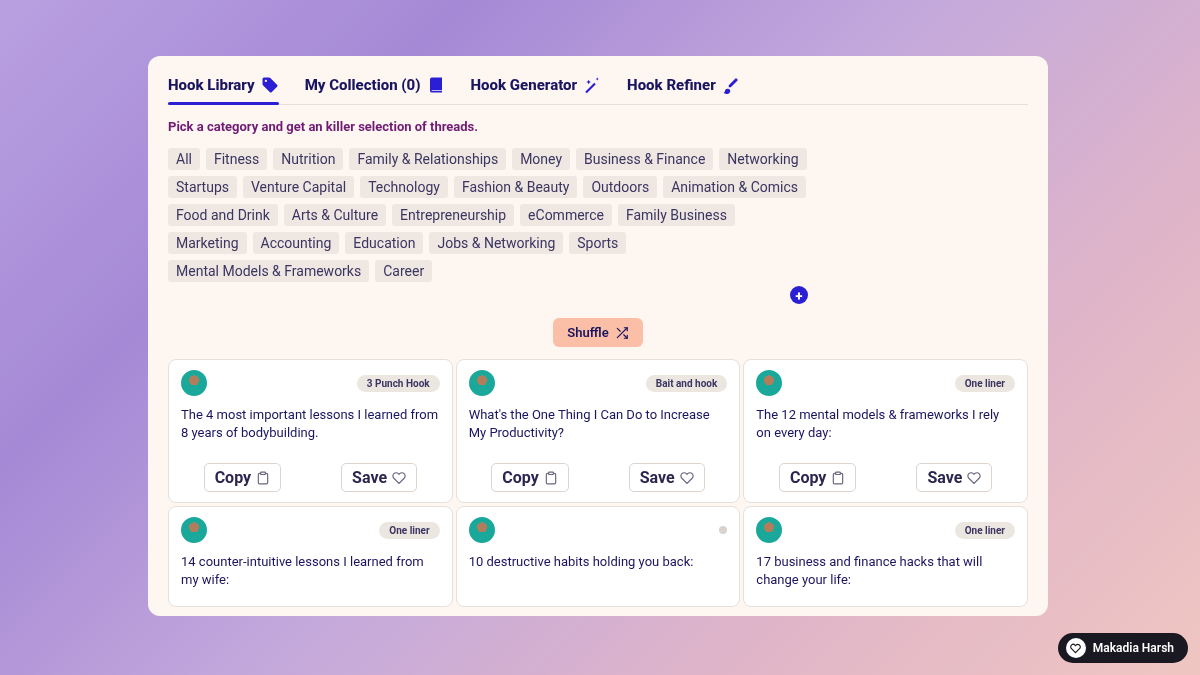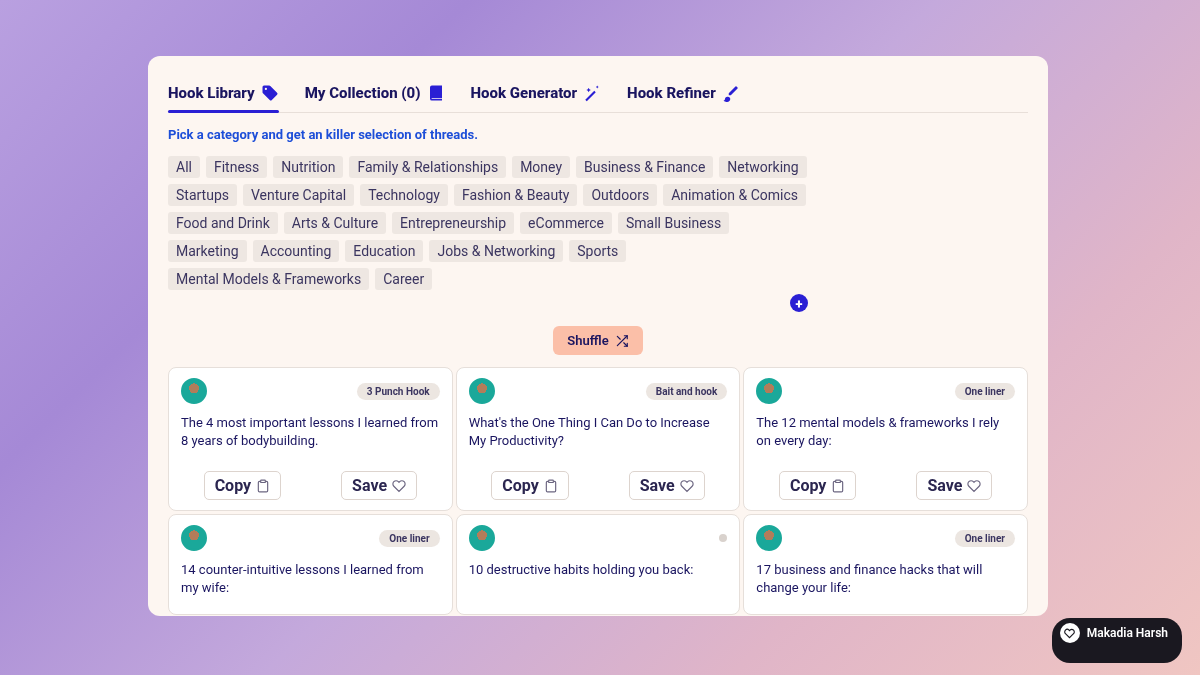--- a/index.html
+++ b/index.html
@@ -24,29 +24,28 @@
     border-bottom: 1px solid #e8dfd9;
     padding-bottom: 0;
     margin-bottom: 14px;
   }
   .tab {
     display: flex; align-items: flex-start; gap: 6px;
     font-weight: 800; font-size: 15px; color: #1a1560;
     padding-bottom: 10px;
     cursor: pointer;
     position: relative;
-    margin-top: 8px;
   }
   .tab.active::after {
     content: ""; position: absolute; left: 0; right: 0; bottom: -1px;
     height: 3px; background: #2a1fd4; border-radius: 2px;
   }
   .tab-icon { width: 18px; height: 18px; display: inline-flex; align-items: center; justify-content: center; color: #2a1fd4; }
   .subtitle {
-    font-weight: 700; font-size: 13px; color: #1d4ed8; margin-bottom: 14px;
+    font-weight: 700; font-size: 13px; color: #701a75; margin-bottom: 14px;
   }
   .chips { display: flex; flex-wrap: wrap; gap: 6px; margin-bottom: 4px; max-width: 640px; }
   .chip {
     background: #eee7e2;
     color: #3b3560;
     border-radius: 3px;
     padding: 3px 8px;
     font-size: 14px;
     cursor: pointer;
   }
@@ -91,23 +90,23 @@
     padding-top: 4px;
   }
   .small-btn {
     display: flex; align-items: center; gap: 5px;
     border: 1px solid #ddd4ce; border-radius: 5px;
     padding: 4px 10px; font-size: 16px; font-weight: 700; color: #2b2650;
     background: #fff; cursor: pointer;
   }
   .icon-sm { width: 14px; height: 14px; display: inline-flex; }
   .user-pill {
-    position: absolute; right: 18px; bottom: 12px;
+    position: absolute; right: 12px; bottom: 12px;
     background: #1a1820; color: #fff;
-    border-radius: 18px; padding: 5px 14px 20px 8px;
+    border-radius: 18px; padding: 5px 14px 5px 8px;
     display: flex; align-items: center; gap: 7px;
     font-size: 12px; font-weight: 600;
   }
   .pill-heart {
     width: 20px; height: 20px; border-radius: 50%; background: #fff; color: #1a1820;
     display: flex; align-items: center; justify-content: center; font-size: 11px;
   }
 </style>
 </head>
 <body>
@@ -162,21 +161,21 @@
       <span class="chip">Startups</span>
       <span class="chip">Venture Capital</span>
       <span class="chip">Technology</span>
       <span class="chip">Fashion &amp; Beauty</span>
       <span class="chip">Outdoors</span>
       <span class="chip">Animation &amp; Comics</span>
       <span class="chip">Food and Drink</span>
       <span class="chip">Arts &amp; Culture</span>
       <span class="chip">Entrepreneurship</span>
       <span class="chip">eCommerce</span>
-      <span class="chip">Small Business</span>
+      <span class="chip">Family Business</span>
       <span class="chip">Marketing</span>
       <span class="chip">Accounting</span>
       <span class="chip">Education</span>
       <span class="chip">Jobs &amp; Networking</span>
       <span class="chip">Sports</span>
       <span class="chip">Mental Models &amp; Frameworks</span>
       <span class="chip">Career</span>
     </div>
   <div class="plus-row">
     <div class="plus-btn">

